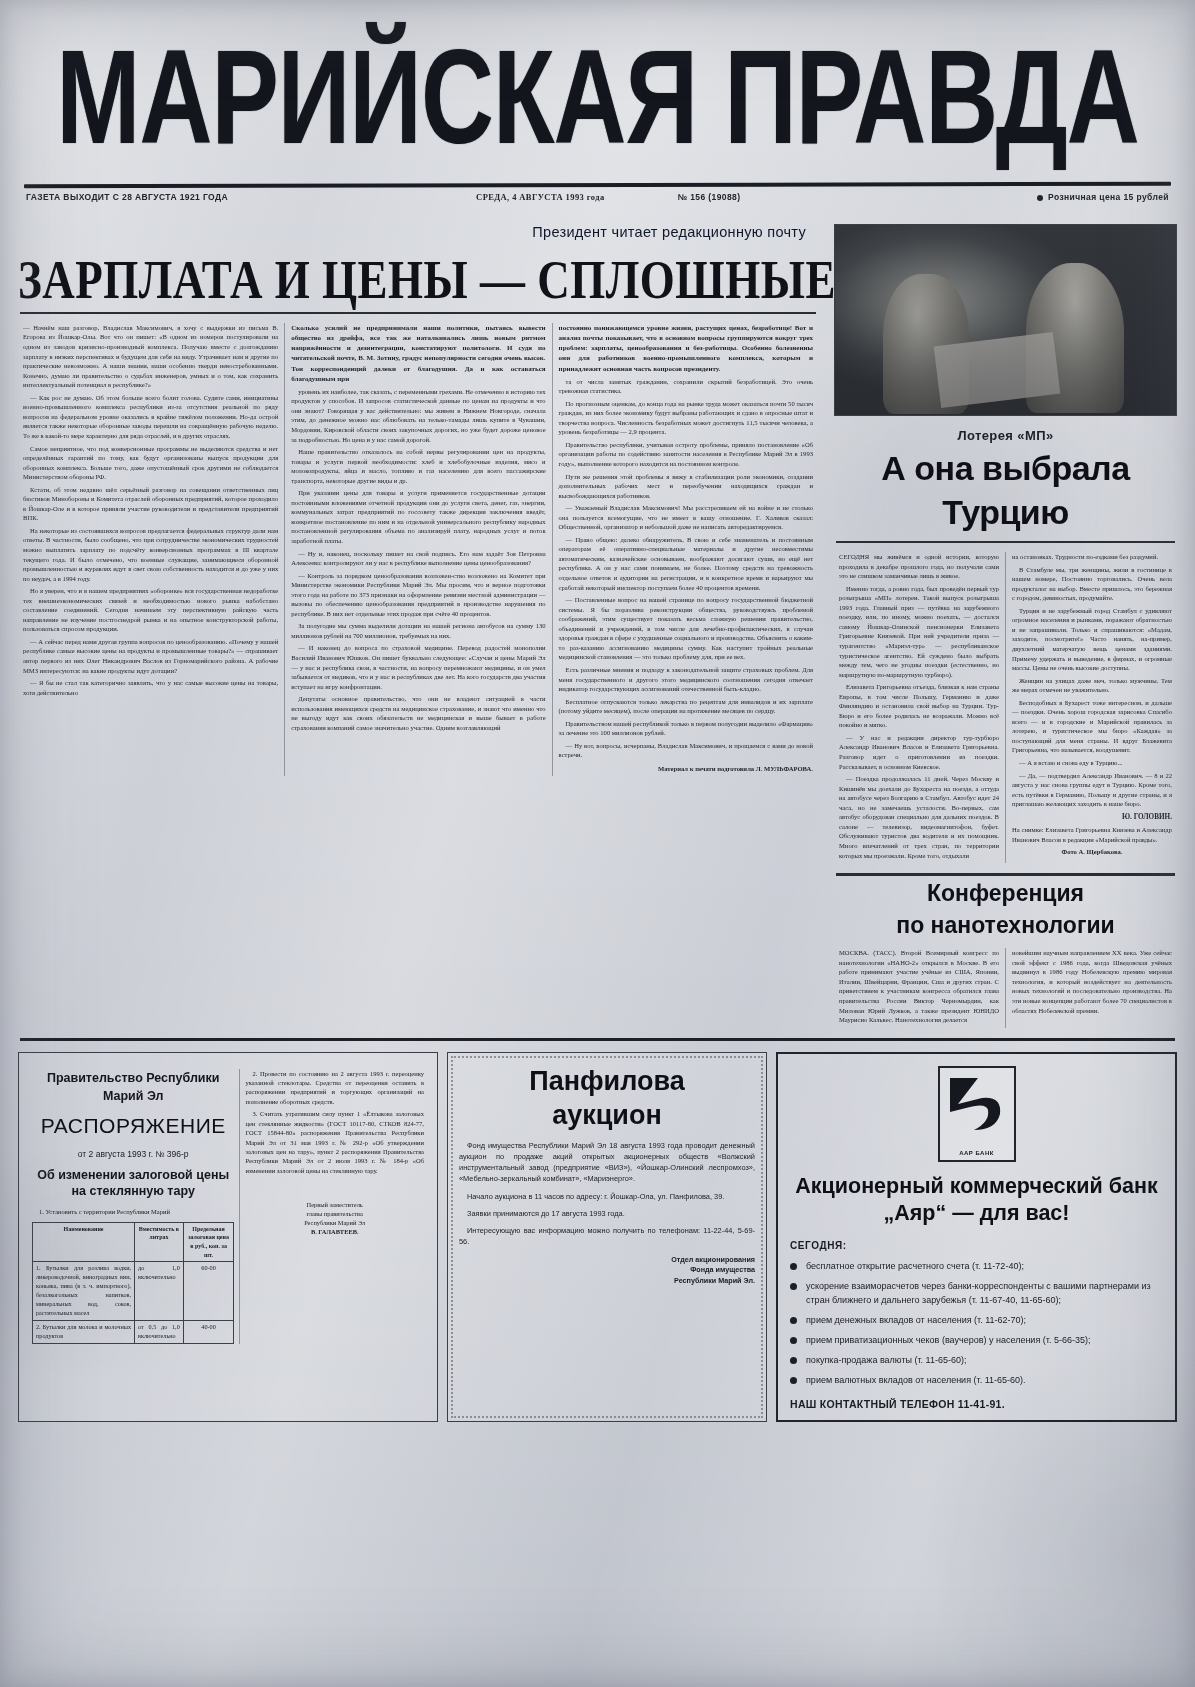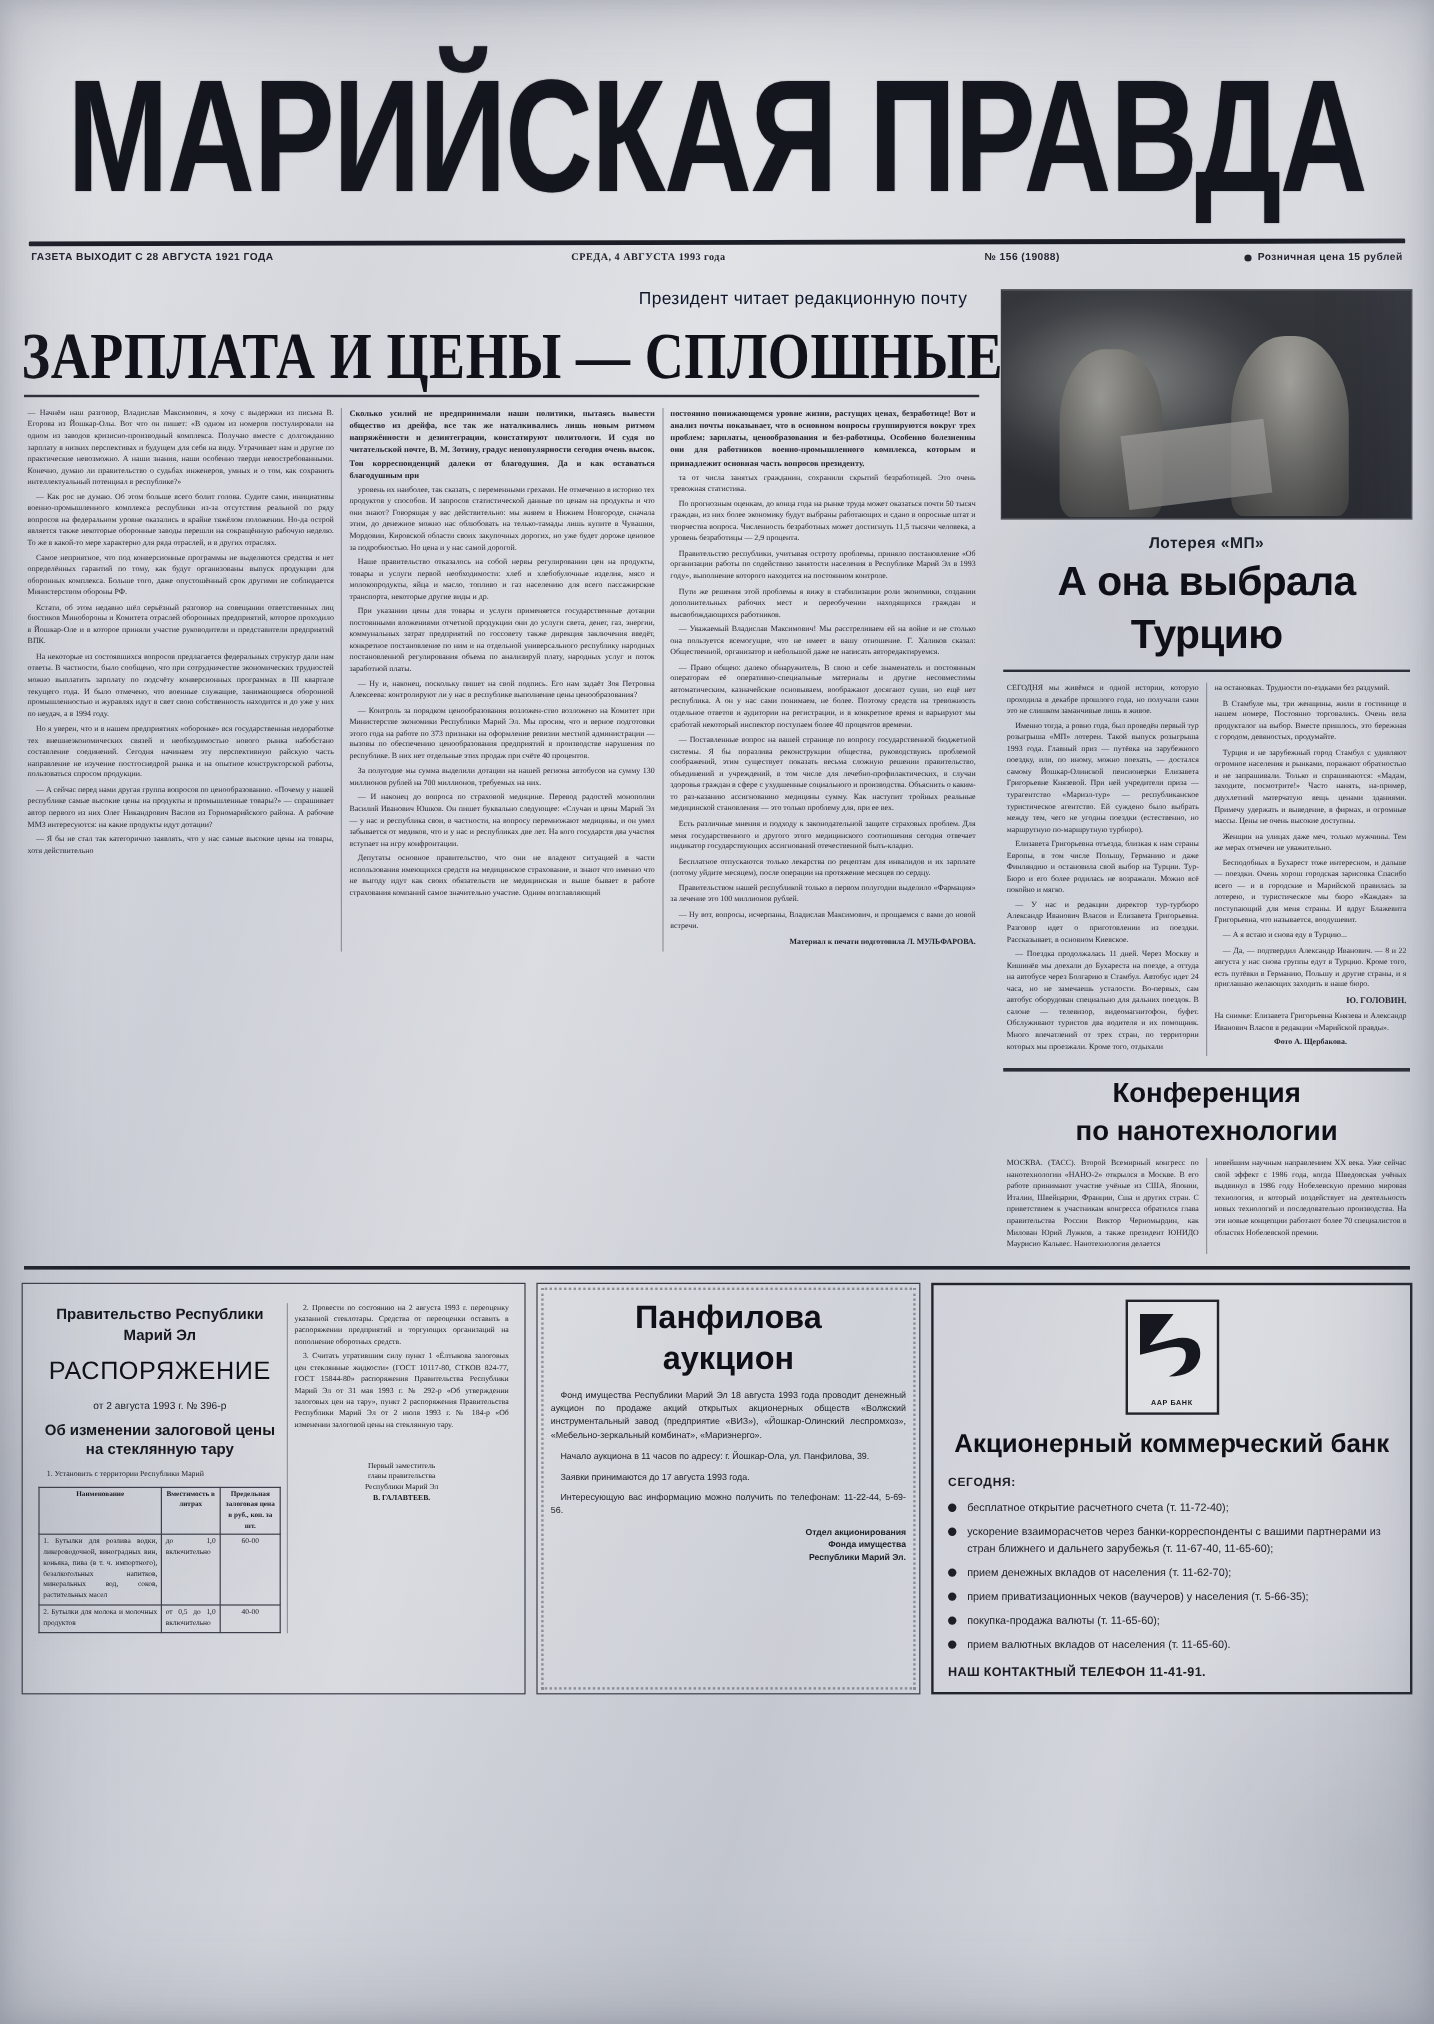--- a/index.html
+++ b/index.html
@@ -31,21 +31,21 @@
     mix-blend-mode:multiply;opacity:.85;
   }
   #vign{
     position:absolute;inset:0;pointer-events:none;
     box-shadow:inset 0 0 90px rgba(90,95,110,.38), inset 0 0 22px rgba(70,75,90,.22);
   }
   #sheet{position:absolute;inset:0;padding:0 18px;box-sizing:border-box;}
 
   
   .masthead{
-    text-align:center;padding-top:52px;
+    text-align:center;padding-top:35px;
   }
   .masthead .title{
     font-family:"Liberation Sans", sans-serif;
     font-weight:700;
     font-size:101px;
     line-height:.95;
     letter-spacing:-1px;
     color:#14161e;
     transform:scaleY(1.32) scaleX(1.0);
     transform-origin:center top;
@@ -57,21 +57,21 @@
     transform:rotate(-0.12deg);
   }
   .infobar{
     display:flex;align-items:center;
     font-family:"Liberation Sans", sans-serif;
     font-size:8.5px;font-weight:700;letter-spacing:.4px;
     color:#22242e;margin:5px 8px 0 8px;
   }
   .infobar .ib1{width:33%;text-align:left;}
   .infobar .ib2{width:24%;text-align:center;font-family:Liberation Serif, serif;}
-  .infobar .ib3{width:18%;text-align:right;}
+  .infobar .ib3{width:18%;text-align:left;}
   .infobar .ib4{width:25%;text-align:right;}
   .bullet-dot{display:inline-block;width:6px;height:6px;border-radius:50%;background:#22242e;
     vertical-align:middle;margin-right:5px;}
 
   
   .topzone{display:flex;margin-top:22px;gap:0;}
   .leftbig{width:800px;}
   .rightcol{width:359px;margin-left:16px;}
 
   .kicker{
@@ -385,20 +385,21 @@
     </div>
 
     <div class="boxC">
       <div class="logo">
         <svg class="swoosh" viewBox="0 0 56 58">
           <path d="M2 2 L30 2 L10 28 L34 22 Q54 20 52 38 Q48 54 26 54 Q42 46 40 34 Q38 26 18 32 L2 36 Z" fill="#16181f"></path>
         </svg>
         <div class="lbl">ААР БАНК</div>
       </div>
       <div class="bank-h">Акционерный коммерческий банк</div>
+      <div class="bank-h2">„Аяр“ — для вас!</div>
       <div class="bank-today">СЕГОДНЯ:</div>
       <ul class="bank">
         <li>бесплатное открытие расчетного счета (т. 11-72-40);</li>
         <li>ускорение взаиморасчетов через банки-корреспонденты с вашими партнерами из стран ближнего и дальнего зарубежья (т. 11-67-40, 11-65-60);</li>
         <li>прием денежных вкладов от населения (т. 11-62-70);</li>
         <li>прием приватизационных чеков (ваучеров) у населения (т. 5-66-35);</li>
         <li>покупка-продажа валюты (т. 11-65-60);</li>
         <li>прием валютных вкладов от населения (т. 11-65-60).</li>
       </ul>
       <div class="bank-phone">НАШ КОНТАКТНЫЙ ТЕЛЕФОН 11-41-91.</div>

